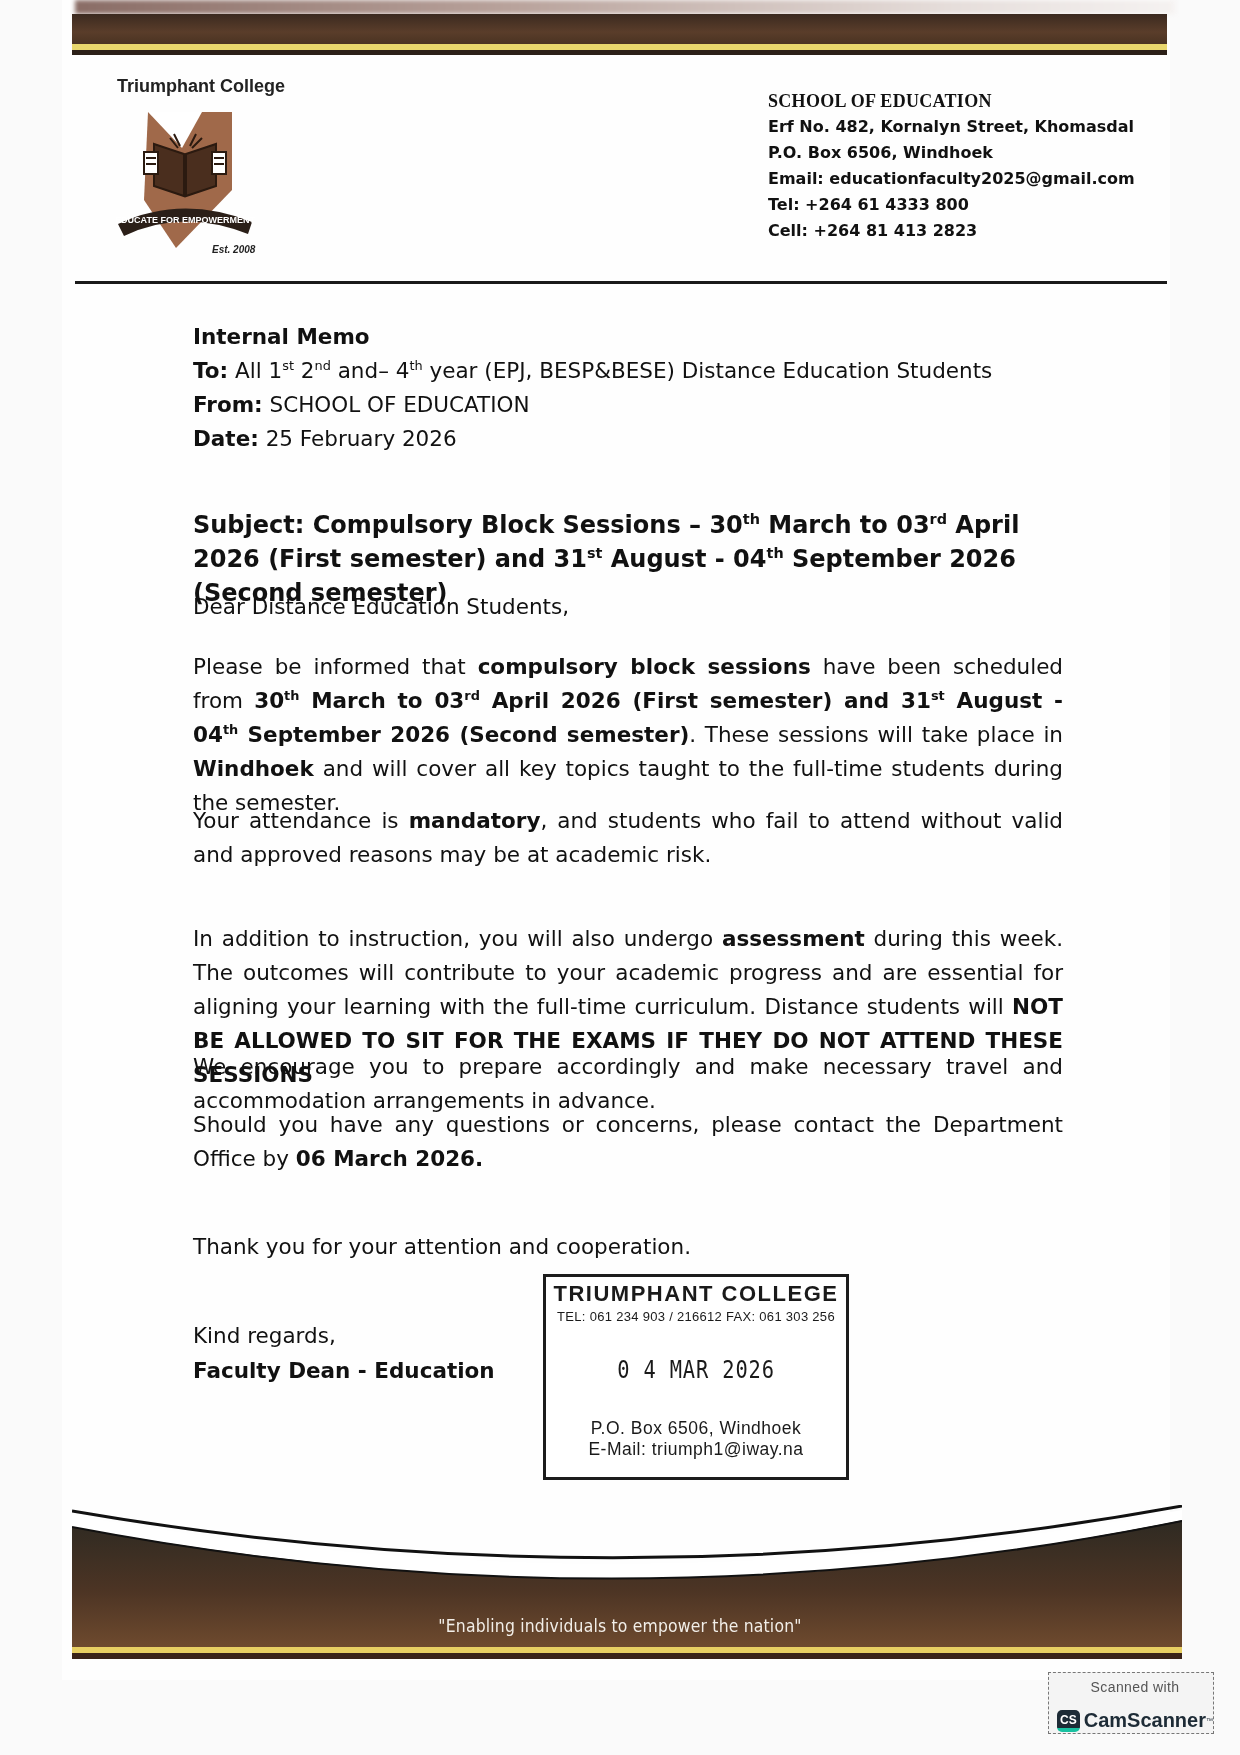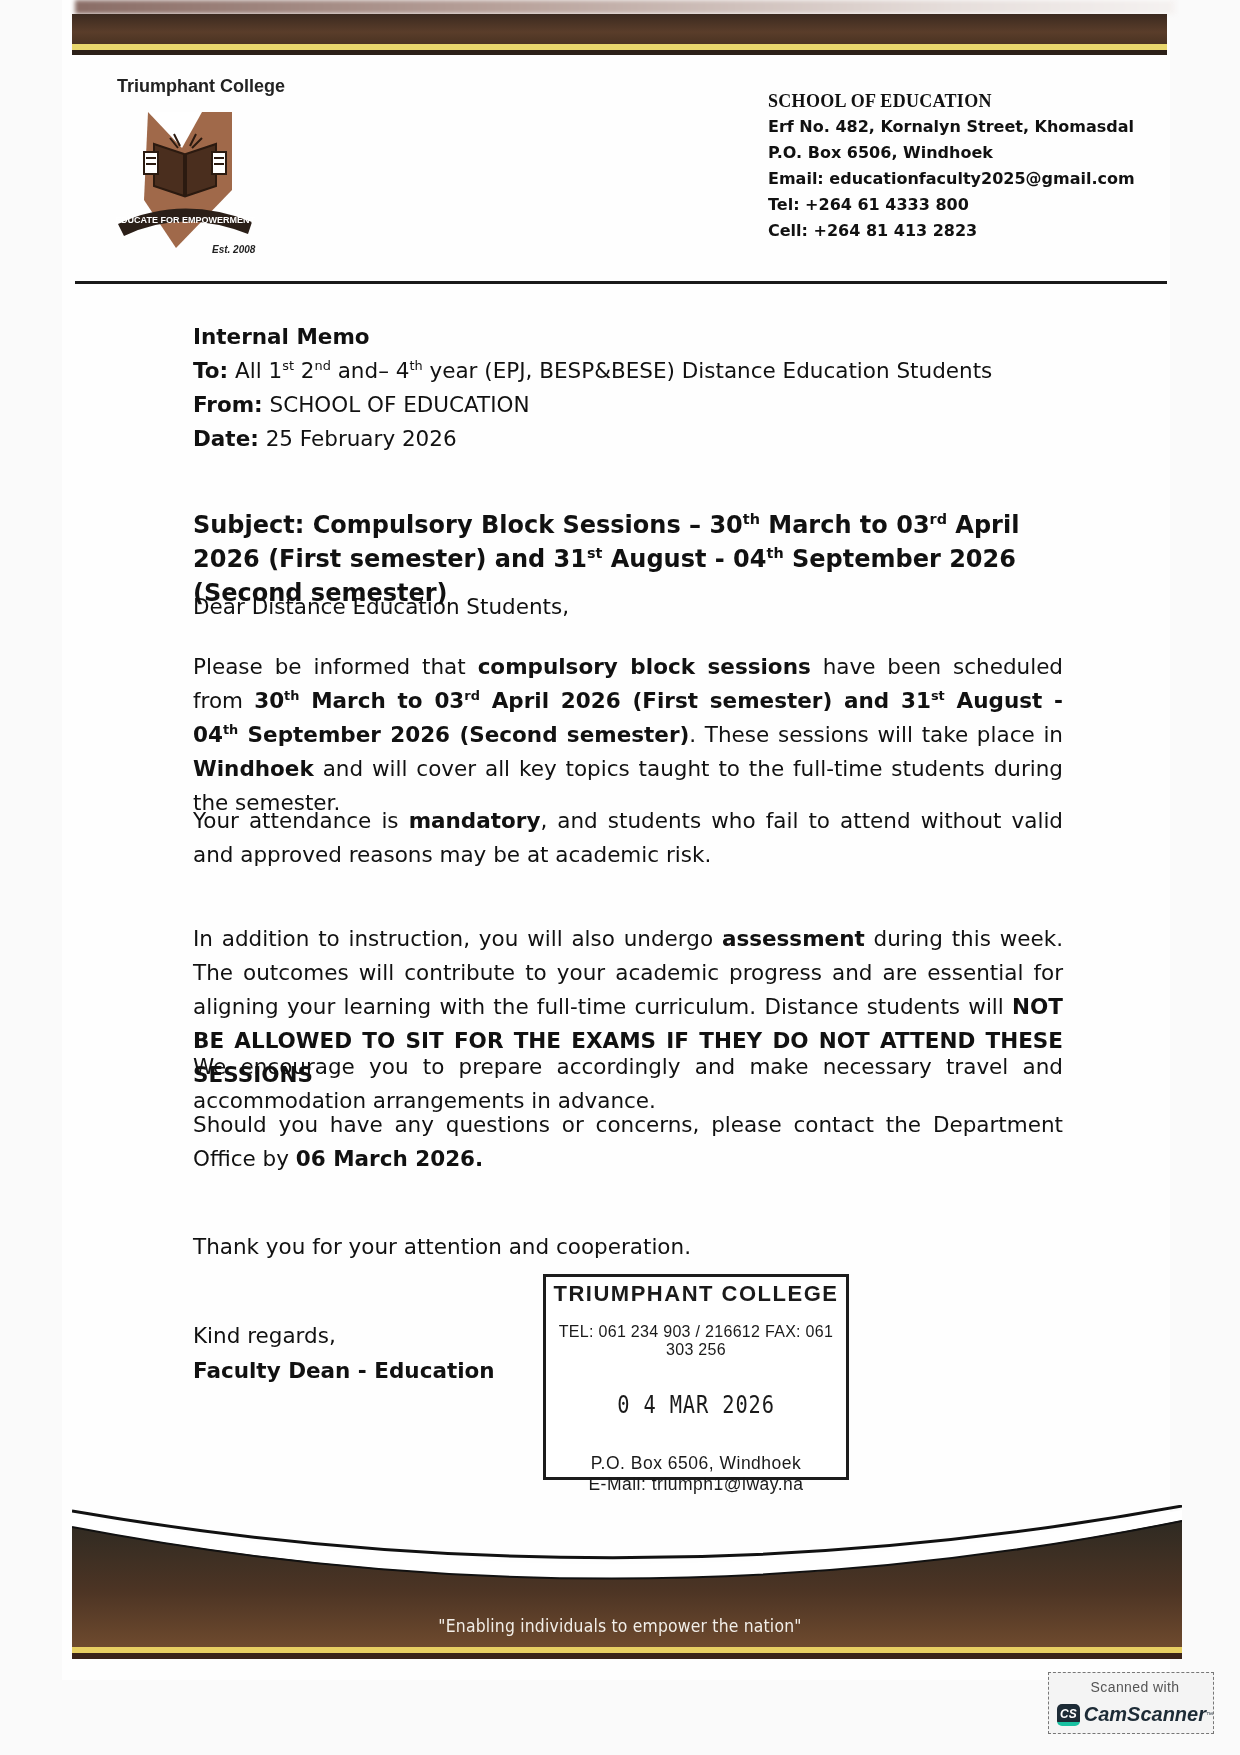--- a/index.html
+++ b/index.html
@@ -29,31 +29,31 @@
   .p2 { top:804px; }
   .p3 { top:892px;margin-top:30px; }
   .p4 { top:1050px; }
   .p5 { top:1108px; }
   .p6 { top:1230px; }
   .signoff { top:1318px; line-height:35px; }
   .signoff .strong { font-weight:bold; }
 
   .stamp { position:absolute; left:543px; top:1274px; width:306px; height:206px; border:3px solid #1c1c1c; box-sizing:border-box; text-align:center; font-family:"Liberation Sans", sans-serif; color:#1a1a1a; background:#fff; }
   .stamp .st-name { font-weight:bold; font-size:22px; letter-spacing:1.5px; margin-top:4px; }
-  .stamp .st-tel { font-size:16px; margin-top:16px; letter-spacing:0.3px; }
+  .stamp .st-tel { font-size:13px; margin-top:2px; letter-spacing:0.3px; }
   .stamp .st-date { font-family:"DejaVu Sans Mono", monospace; font-size:24px; margin-top:32px; transform:scaleX(0.85); letter-spacing:1px; }
   .stamp .st-box { font-size:17.5px; margin-top:34px; letter-spacing:0.5px; }
   .stamp .st-mail { font-size:17.5px; letter-spacing:0.5px; }
 
   .footer-svg { position:absolute; left:72px; top:1505px; width:1110px; height:160px; }
   .motto { position:absolute; left:0; width:1240px; top:1616px; text-align:center; color:#f2eee8; font-size:17px; font-family:"DejaVu Sans", sans-serif; letter-spacing:0.2px; transform:scaleX(0.92); }
 
   .camscanner { position:absolute; left:1048px; top:1672px; width:166px; height:62px; border:1.5px dashed #777; background:#f4f4f4; box-sizing:border-box; font-family:"Liberation Sans", sans-serif; text-align:center;padding-left:8px; }
   .cs-top { font-size:14px; color:#555; margin-top:6px; letter-spacing:0.4px; }
-  .cs-row { display:flex; align-items:center; justify-content:space-between; margin-top:8px;font-style:italic; }
+  .cs-row { display:flex; align-items:center; justify-content:space-between; margin-top:14px; }
   .cs-logo { width:24px; height:22px; border-radius:5px; background:linear-gradient(180deg,#1d2b36 80%,#19c1a1 80%); color:#fff; font-weight:bold; font-size:12px; line-height:20px; margin-right:4px; }
   .cs-name { font-size:20px; color:#1d2b36; font-weight:bold; }
   .cs-tm { font-size:7px; color:#1d2b36; vertical-align:top; }
 </style>
 </head>
 <body>
 
 <div class="page"></div>
 <div class="top-blur"></div>
 <div class="top-band"></div>

